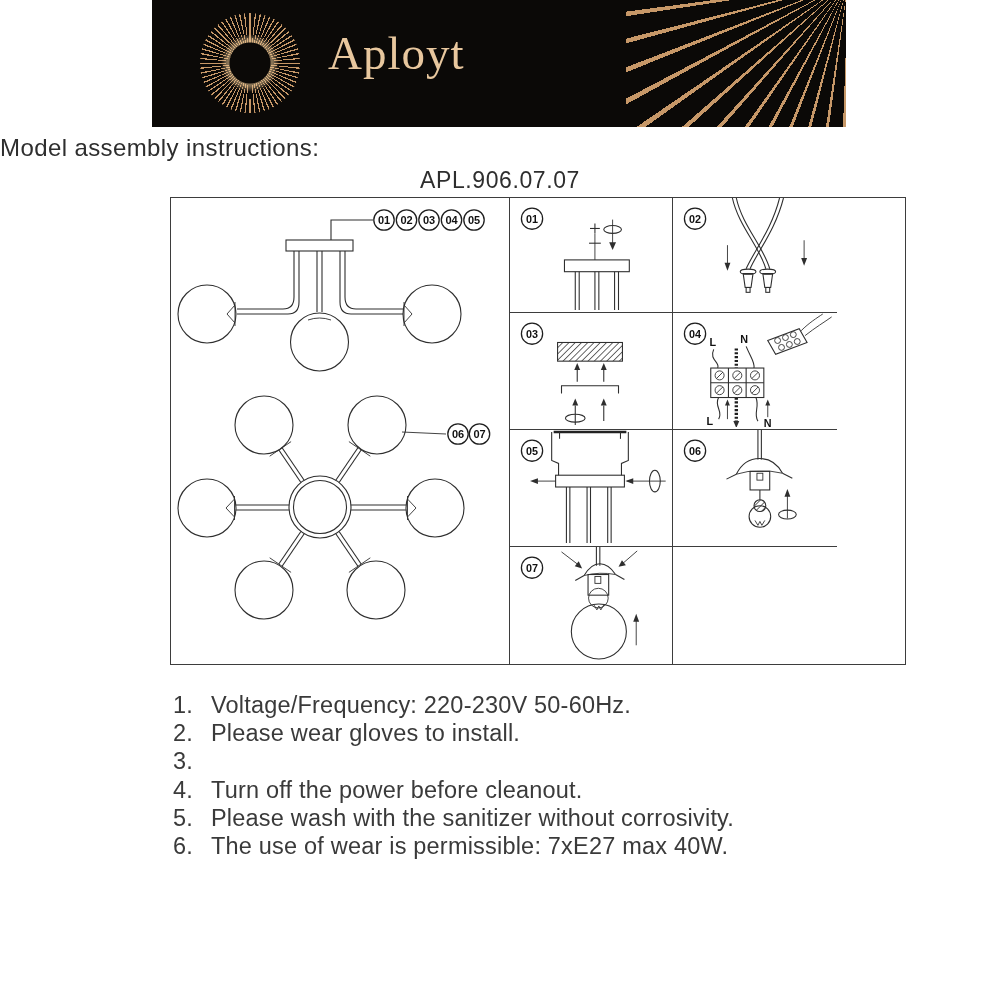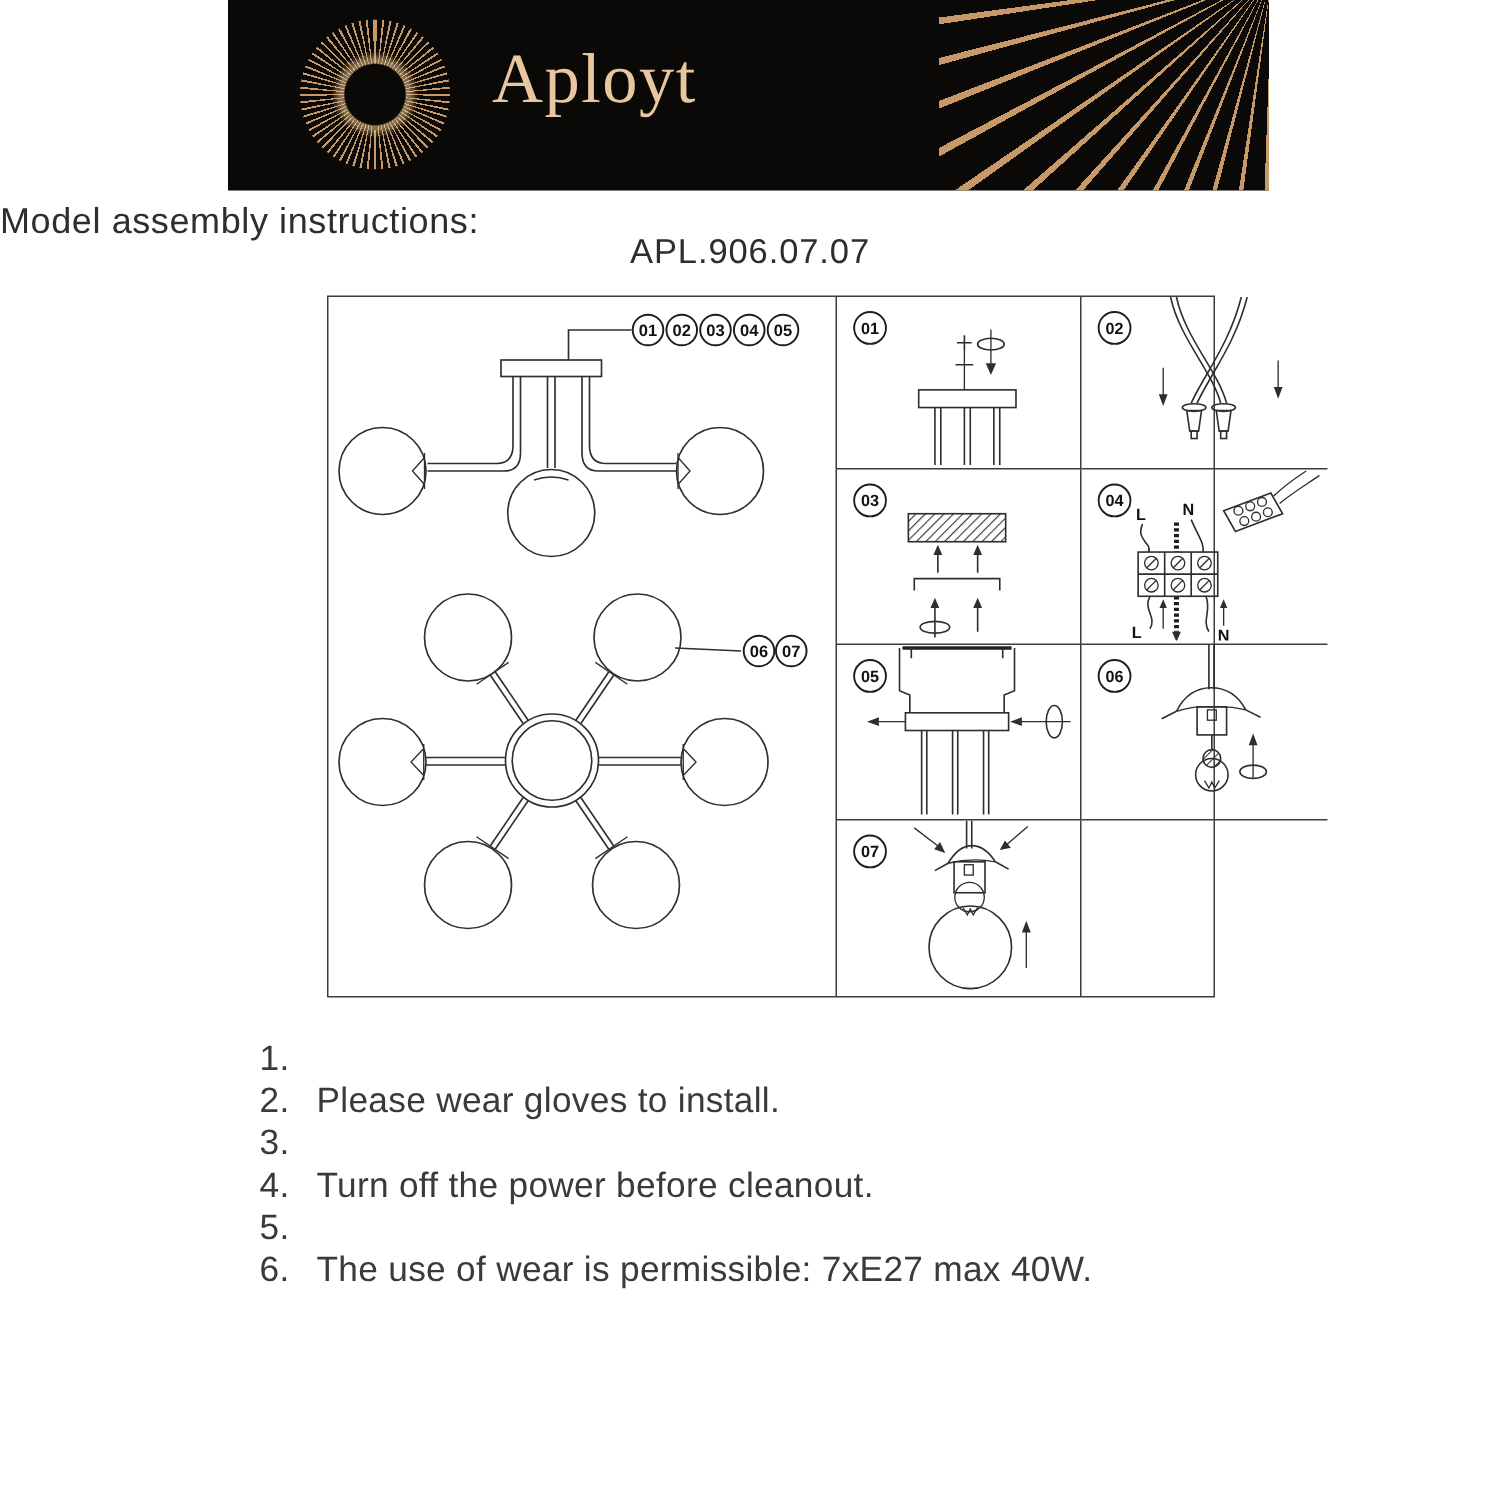--- a/index.html
+++ b/index.html
@@ -14,27 +14,27 @@
       radial-gradient(circle,#0b0907 0 20px, rgba(236,199,148,.55) 21px 23px, rgba(236,199,148,0) 29px),
       repeating-conic-gradient(#c79868 0deg 1.6deg, rgba(0,0,0,0) 1.6deg 5.6deg);}
   .brand{position:absolute;left:176px;top:26px;color:#e8c79e;font-family:"Liberation Serif",serif;
     font-weight:400;font-size:47px;letter-spacing:1px;}
   .fan{position:absolute;top:0;right:0;width:220px;height:127px;
     background:repeating-conic-gradient(from 0deg at 101% -14%, #c79868 0deg 1.15deg, rgba(0,0,0,0) 1.15deg 6.7deg);}
 
   
   .title1{position:absolute;left:0;top:134px;width:1000px;
     font-size:24px;color:#2e2e2e;letter-spacing:.4px;}
-  .title2{position:absolute;left:0;top:154px;width:1000px;text-align:center;
+  .title2{position:absolute;left:0;top:167px;width:1000px;text-align:center;
     font-size:23px;color:#2e2e2e;letter-spacing:.6px;}
 
   
-  .diagram{position:absolute;left:170px;top:197px;width:592px;height:468px;
+  .diagram{position:absolute;left:170px;top:197px;width:736px;height:468px;
     border:1.3px solid #3d3d3d;display:grid;box-sizing:border-box;
-    grid-template-columns:339px 163px 164px;grid-template-rows:115px 117px 117px 117px;margin-left:48px;}
+    grid-template-columns:339px 163px 164px;grid-template-rows:115px 117px 117px 117px;}
   .cell{box-sizing:border-box;}
   .b-r{border-right:1.2px solid #3d3d3d;}
   .b-b{border-bottom:1.2px solid #3d3d3d;}
   .overview{grid-row:1/5;}
   svg{display:block;}
   .ln{stroke:#2e2e2e;fill:none;stroke-width:1.1;}
   .lnthin{stroke:#2e2e2e;fill:none;stroke-width:.9;}
   .lnbold{stroke:#222;fill:none;stroke-width:2.4;}
   .fl{fill:#2e2e2e;stroke:none;}
   .badge-c{fill:#fff;stroke:#1e1e1e;stroke-width:1.3;}
@@ -323,34 +323,36 @@
         <polygon class="fl" points="125,76 131,76 128,68"></polygon>
       </svg>
     </div>
 
     <div class="cell"></div>
   </div>
 
   <div class="instructions">
     <div class="li">
       <span class="num">1.</span>
+      <span>Voltage/Frequency: 220-230V 50-60Hz.</span>
     </div>
     <div class="li">
       <span class="num">2.</span>
       <span>Please wear gloves to install.</span>
     </div>
     <div class="li">
       <span class="num">3.</span>
     </div>
     <div class="li">
       <span class="num">4.</span>
       <span>Turn off the power before cleanout.</span>
     </div>
     <div class="li">
       <span class="num">5.</span>
+      <span>Please wash with the sanitizer without corrosivity.</span>
     </div>
     <div class="li">
       <span class="num">6.</span>
       <span>The use of wear is permissible: 7xE27 max 40W.</span>
     </div>
   </div>
 
 </div>
 
 </body></html>

